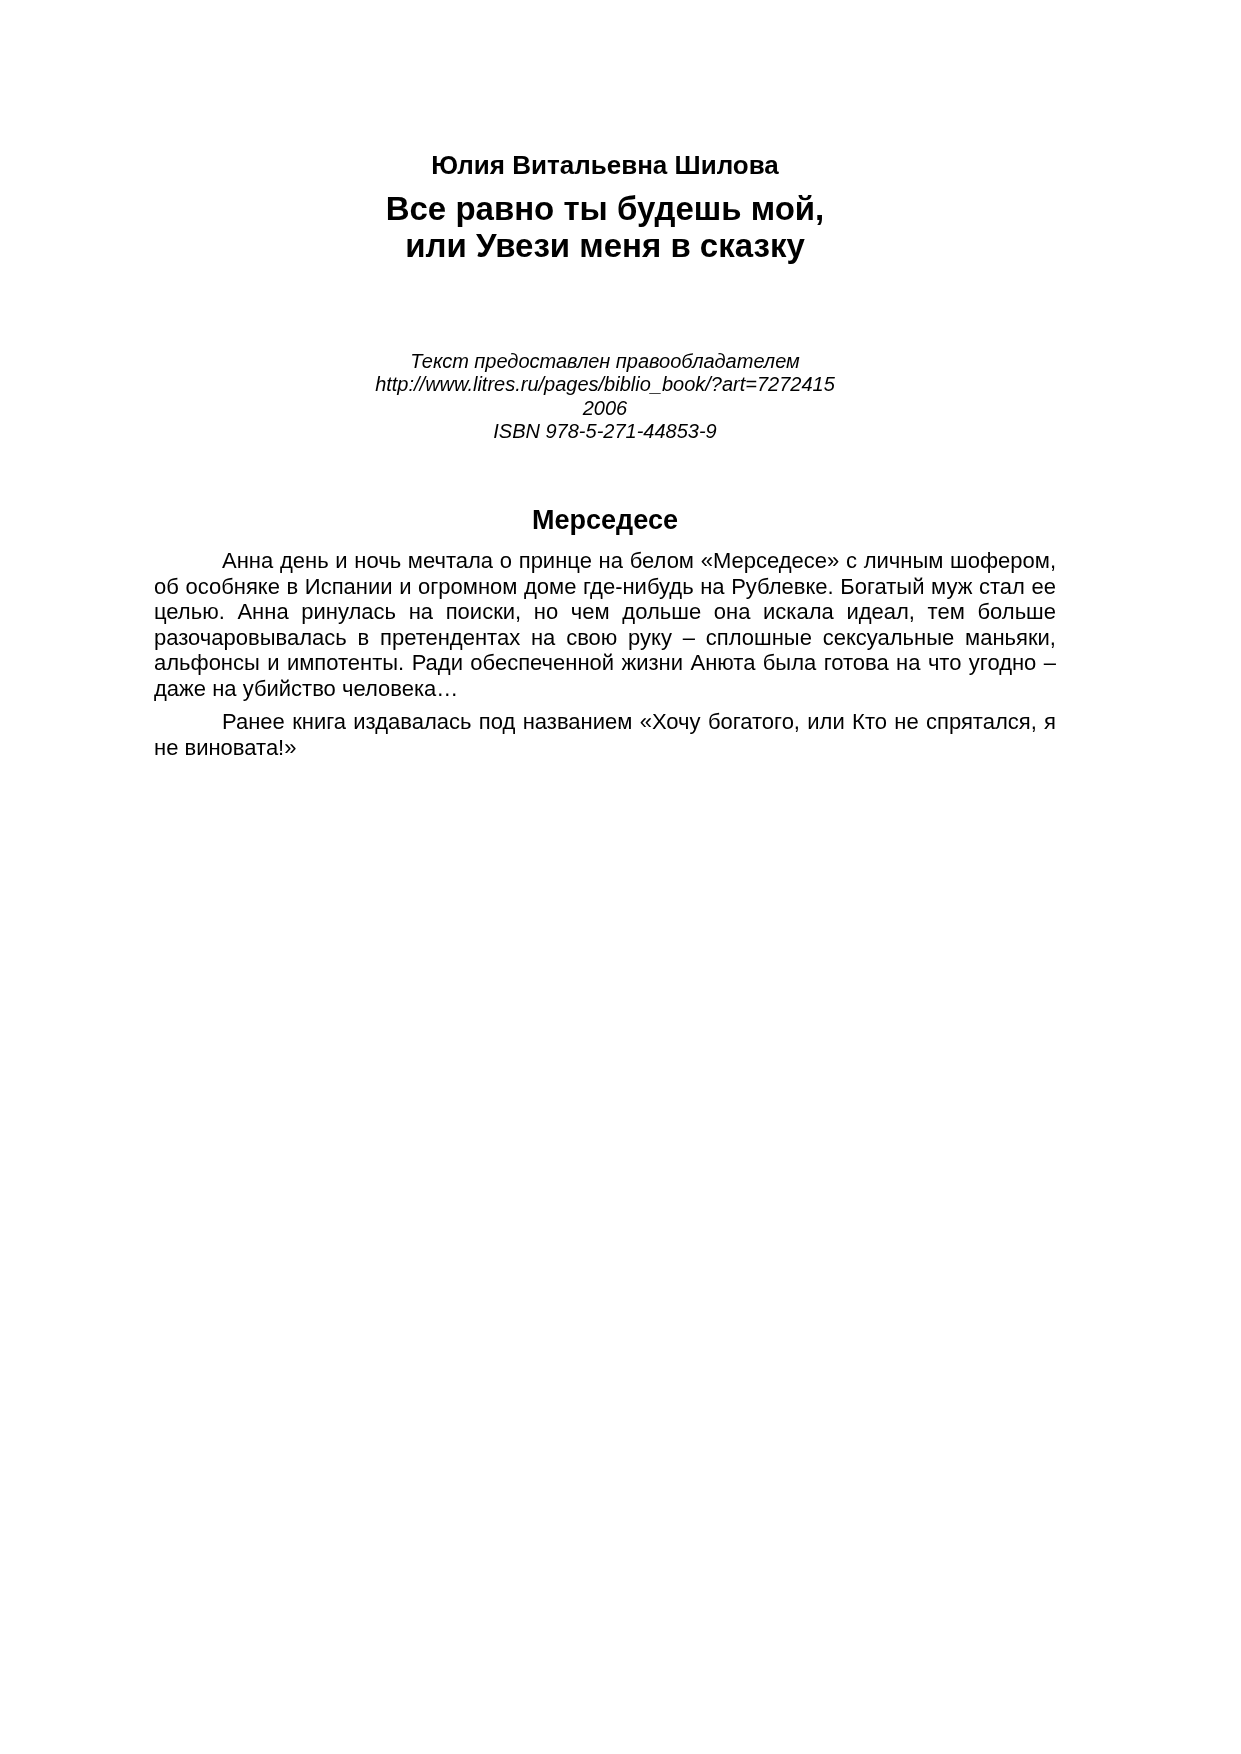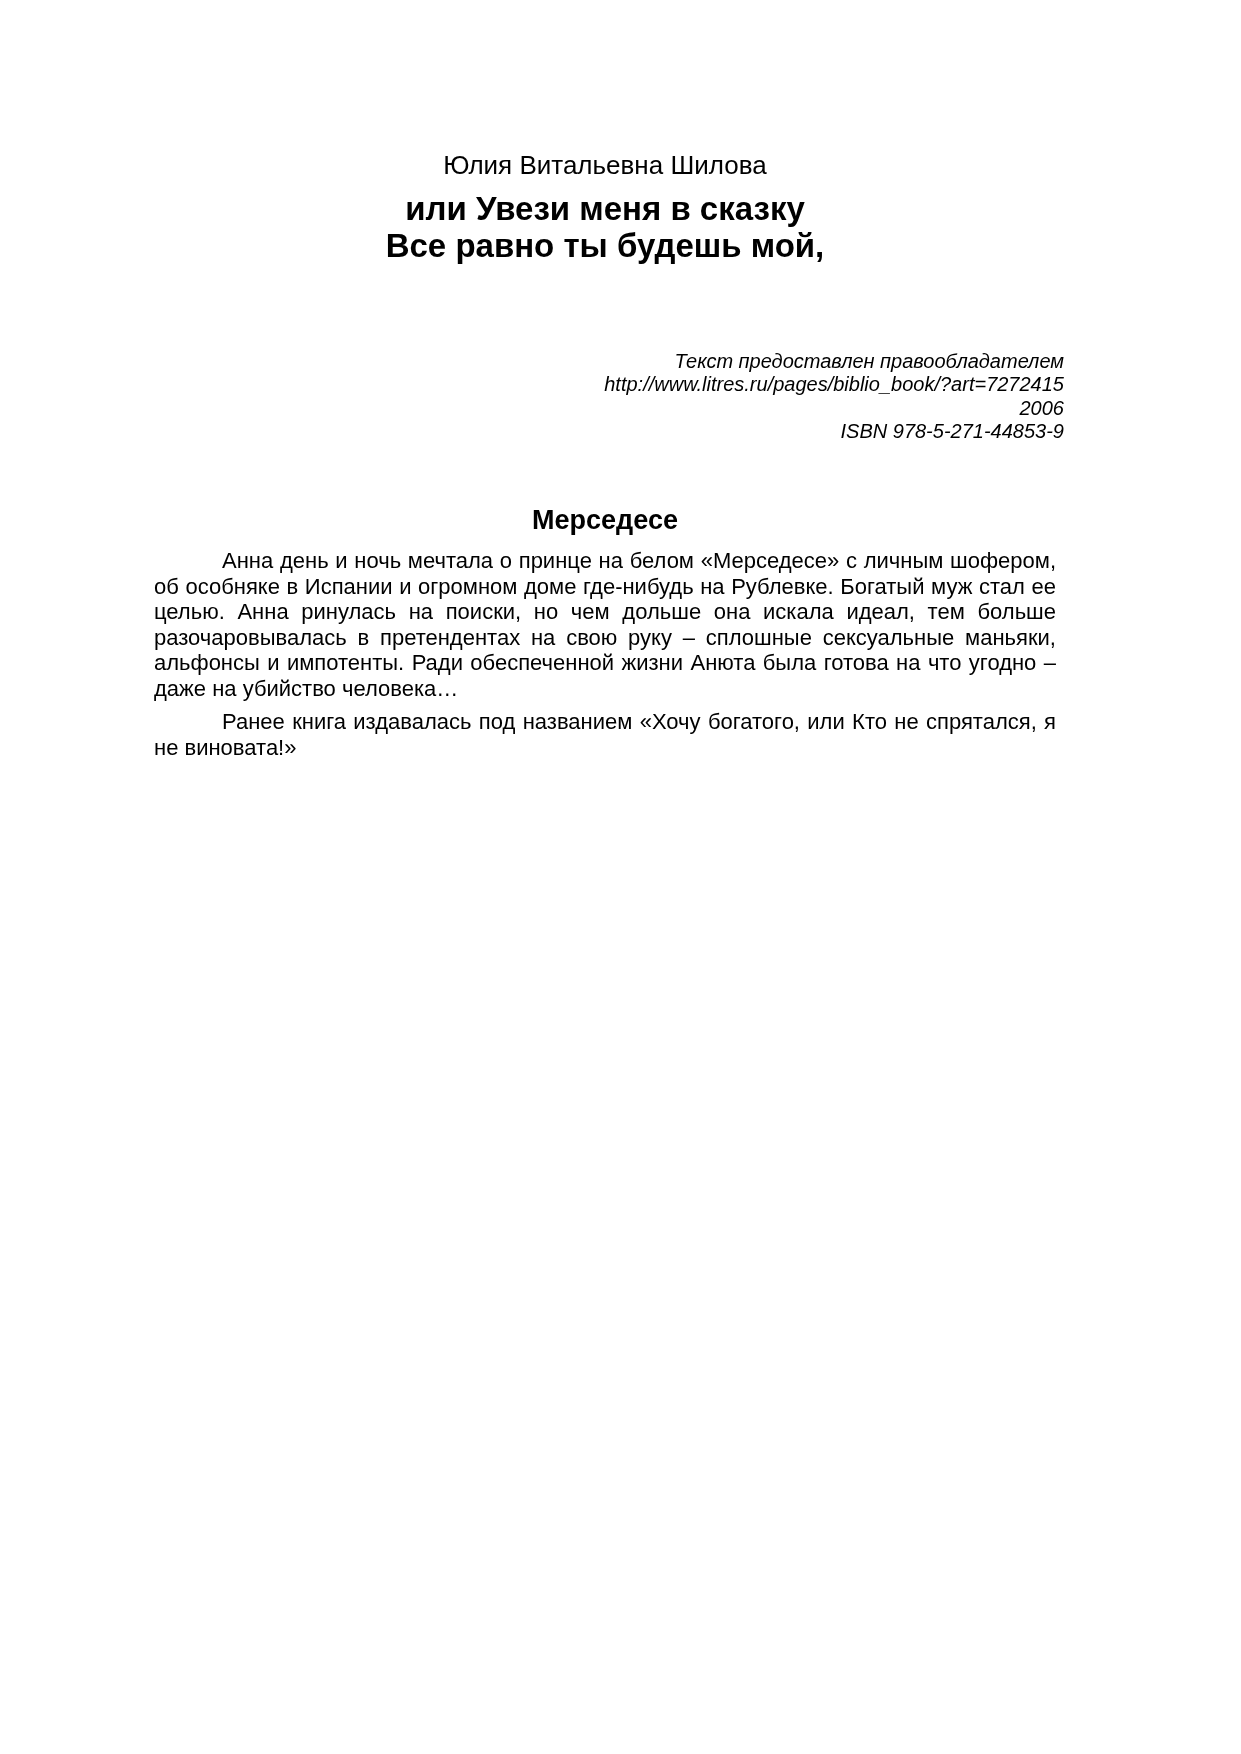--- a/index.html
+++ b/index.html
@@ -18,34 +18,34 @@
   }
   
   .col {
     position: absolute;
     left: 146px;
     width: 918px;
   }
   .author-line {
     top: 150px;
     text-align: center;
-    font-weight: normal;
+    font-weight: bold;
     font-size: 26px;
     line-height: 30px;
   }
   .book-title {
     top: 190px;
     text-align: center;
     font-weight: bold;
     font-size: 33px;
     line-height: 37px;
   }
   .imprint {
     top: 350px;
-    text-align: right;
+    text-align: center;
     font-style: italic;
     font-size: 20px;
     line-height: 23.4px;
   }
   .annotation-heading {
     top: 505px;
     text-align: center;
     font-weight: bold;
     font-size: 27px;
     line-height: 31px;
@@ -62,22 +62,22 @@
   }
 </style>
 </head>
 <body>
 
 <div class="page">
 
   <div class="col author-line">Юлия Витальевна Шилова</div>
 
   <div class="col book-title">
+    <div>Все равно ты будешь мой,</div>
     <div>или Увези меня в сказку</div>
-    <div>Все равно ты будешь мой,</div>
   </div>
 
   <div class="col imprint">
     <div>Текст предоставлен правообладателем</div>
     <div>http://www.litres.ru/pages/biblio_book/?art=7272415</div>
     <div>2006</div>
     <div>ISBN 978-5-271-44853-9</div>
   </div>
 
   <div class="col annotation-heading">Мерседесе</div>

